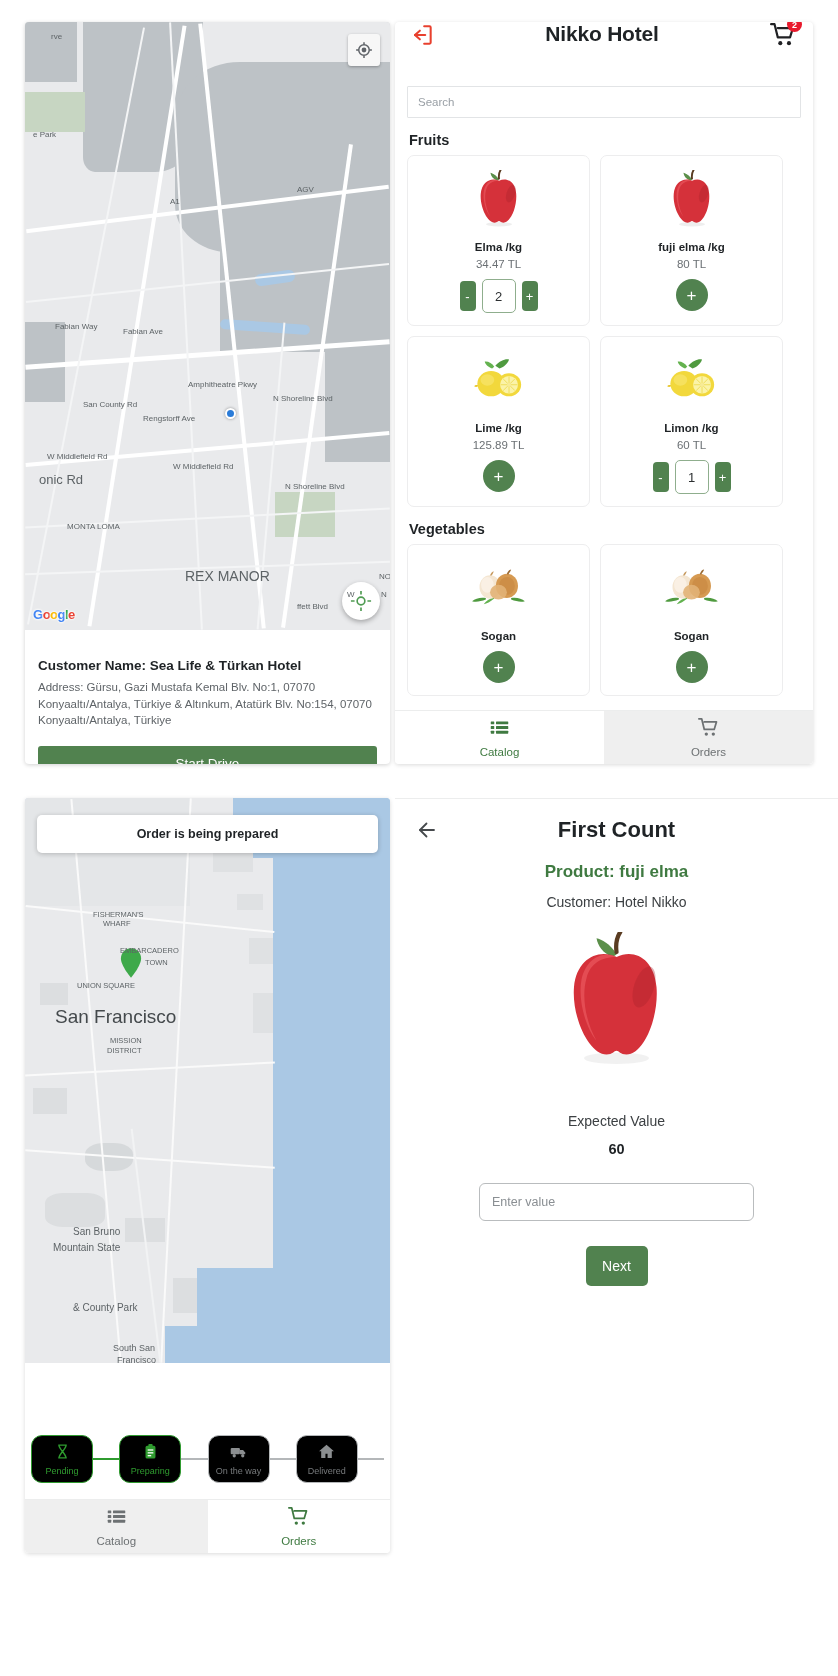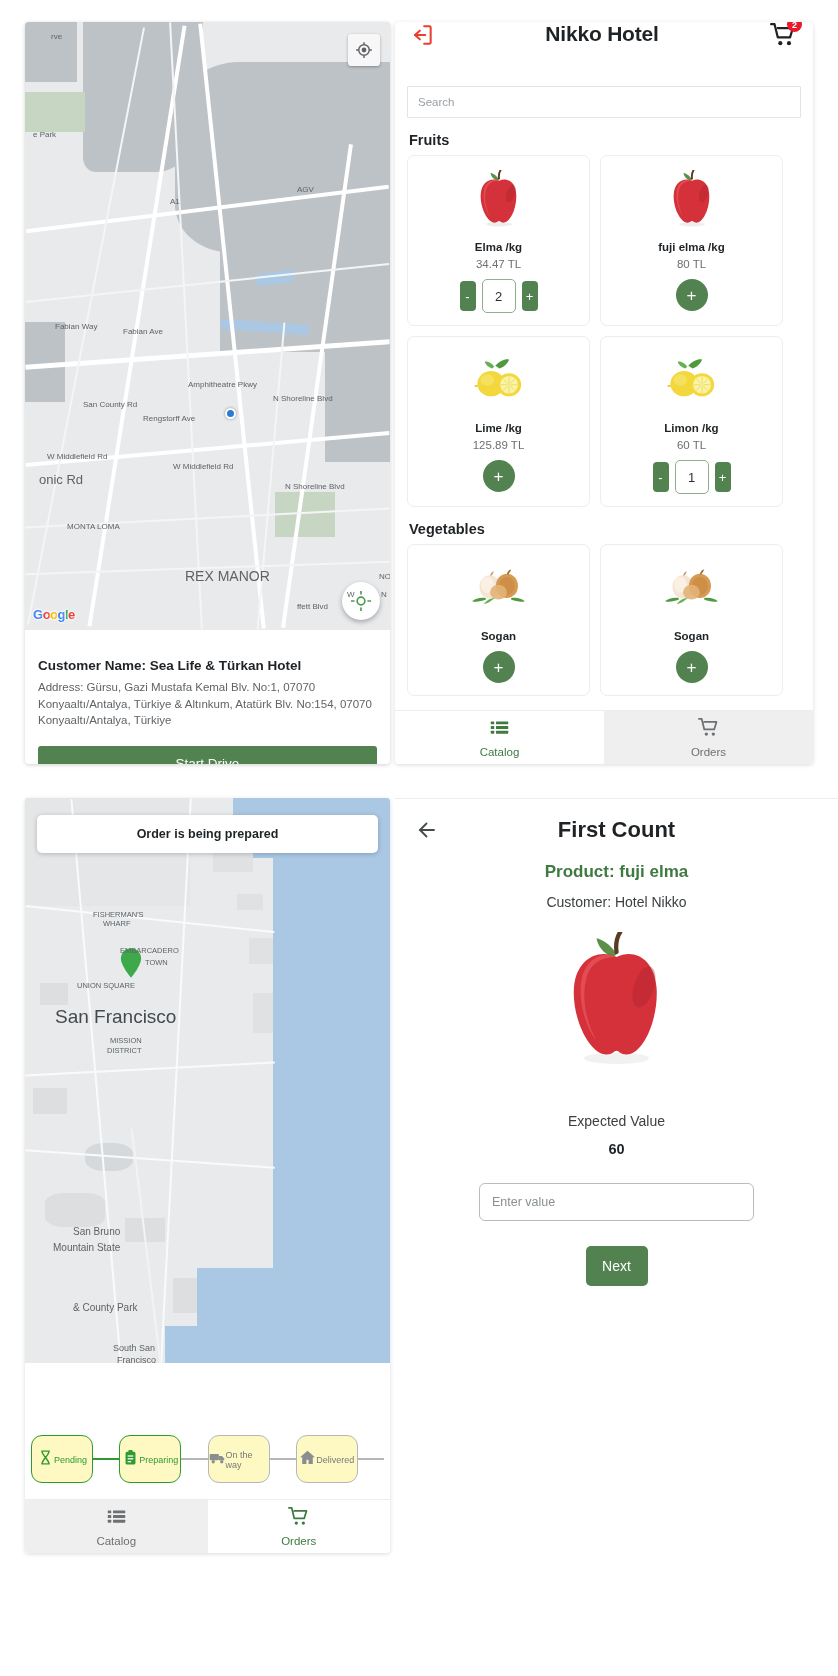--- a/index.html
+++ b/index.html
@@ -104,23 +104,23 @@
     border-radius:4px; box-shadow:0 1px 4px rgba(0,0,0,.15); }
   .track-banner { position:absolute; left:12px; top:17px; width:341px; height:38px;
     background:#fff; border-radius:5px; box-shadow:0 1px 5px rgba(0,0,0,.22);
     display:flex; align-items:center; justify-content:center; z-index:5;
     font-size:12.5px; font-weight:bold; color:#1f2326; }
   .track-map { position:absolute; left:0; top:0; width:365px; height:565px;
     background:#aac8e4; overflow:hidden; }
   .pin { position:absolute; width:22px; height:30px; }
   .stepper { position:absolute; left:0; bottom:54px; width:365px; height:80px;
     display:flex; align-items:center; padding:0 6px; background:#fff; }
-  .step { display:flex; flex-direction:row; align-items:center; justify-content:center;
+  .step { display:flex; flex-direction:column; align-items:center; justify-content:center;
     width:62px; height:48px; border:1.7px solid #b4b7b9; border-radius:11px; flex:0 0 62px;
-    background:#fef9c3; }
+    background:#000000; }
   .step.done { border-color:#2f9b2f; }
   .step-label { font-size:9px; color:#76797b; margin-top:2px; }
   .step.done .step-label { color:#2f9b2f; }
   .step-line { flex:1; height:1.7px; background:#b4b7b9; }
   .step-line.done { background:#2f9b2f; }
 
   
   #panel-count { left:395px; top:798px; width:443px; height:870px; }
   .count-header { display:flex; align-items:center; height:62px; padding:0 20px;
     border-top:1px solid #eceded; }

